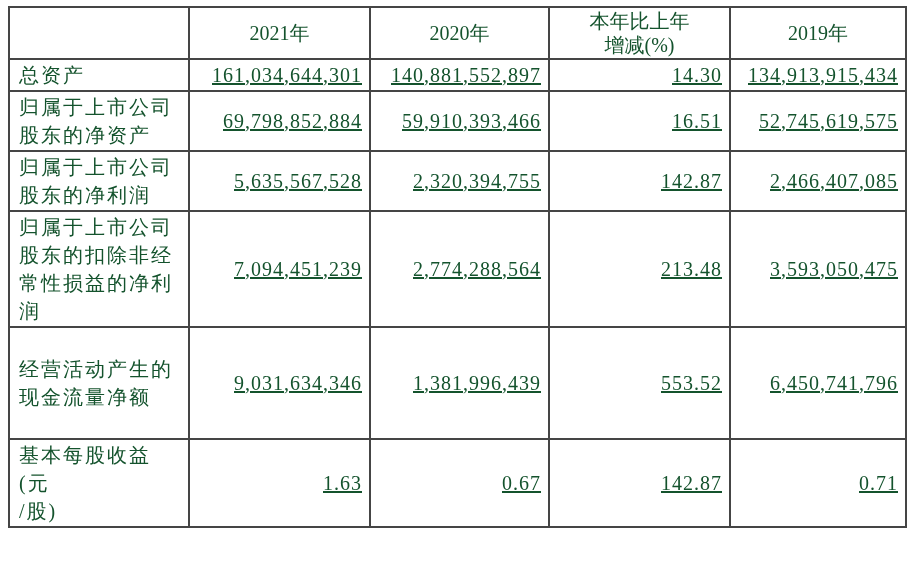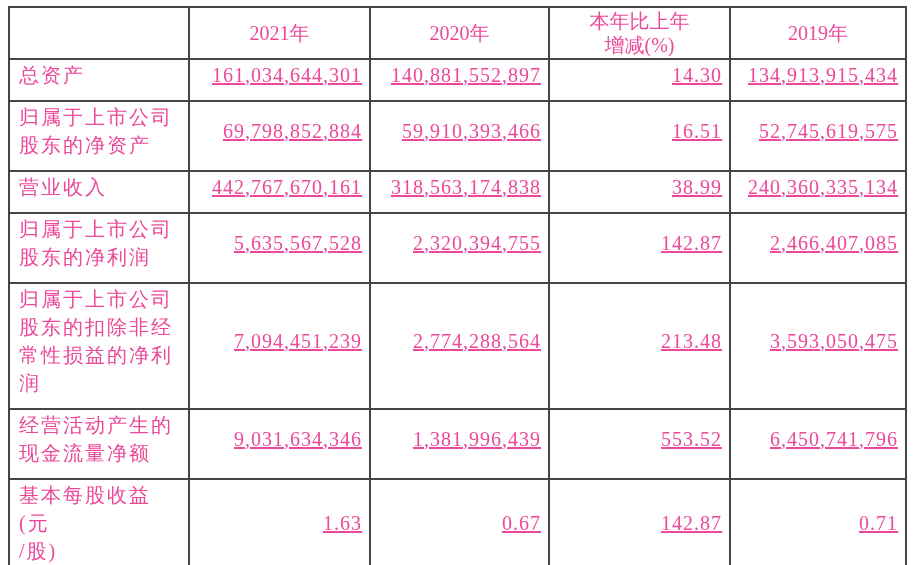--- a/index.html
+++ b/index.html
@@ -3,41 +3,41 @@
 <meta charset="utf-8">
 <style>
   html, body { margin: 0; padding: 0; background: #ffffff; }
   .page {
     position: relative;
     width: 916px;
     height: 565px;
     background: #ffffff;
     overflow: hidden;
     font-family: "Liberation Serif", "DejaVu Serif", serif;
-    color: #ec4899;
+    color: #14532d;
   }
   table.fin {
     border-collapse: collapse;
     table-layout: fixed;
     width: 897px;
     margin: 6px 0 0 8px;
     font-size: 20px;
   }
   table.fin col.c0 { width: 180px; }
   table.fin col.c1 { width: 181px; }
   table.fin col.c2 { width: 179px; }
   table.fin col.c3 { width: 181px; }
   table.fin col.c4 { width: 176px; }
   table.fin th, table.fin td {
     border: 2px solid #454545;
     vertical-align: middle;
     font-weight: normal;
     white-space: pre-line;
     overflow: hidden;
-    padding: 1px 7px 11px 9px;
+    padding: 1px 7px 1px 9px;
   }
   table.fin th {
     text-align: center;
     line-height: 24px;
     padding: 1px 4px;
   }
   td.label {
     text-align: left;
     letter-spacing: 2px;
     line-height: 28px;
@@ -92,27 +92,20 @@
       </tr>
       <tr>
         <td class="label">归属于上市公司
 股东的净资产</td>
         <td class="num">69,798,852,884</td>
         <td class="num">59,910,393,466</td>
         <td class="num">16.51</td>
         <td class="num">52,745,619,575</td>
       </tr>
       <tr>
-        <td class="label">营业收入</td>
-        <td class="num">442,767,670,161</td>
-        <td class="num">318,563,174,838</td>
-        <td class="num">38.99</td>
-        <td class="num">240,360,335,134</td>
-      </tr>
-      <tr>
         <td class="label">归属于上市公司
 股东的净利润</td>
         <td class="num">5,635,567,528</td>
         <td class="num">2,320,394,755</td>
         <td class="num">142.87</td>
         <td class="num">2,466,407,085</td>
       </tr>
       <tr>
         <td class="label">归属于上市公司
 股东的扣除非经

